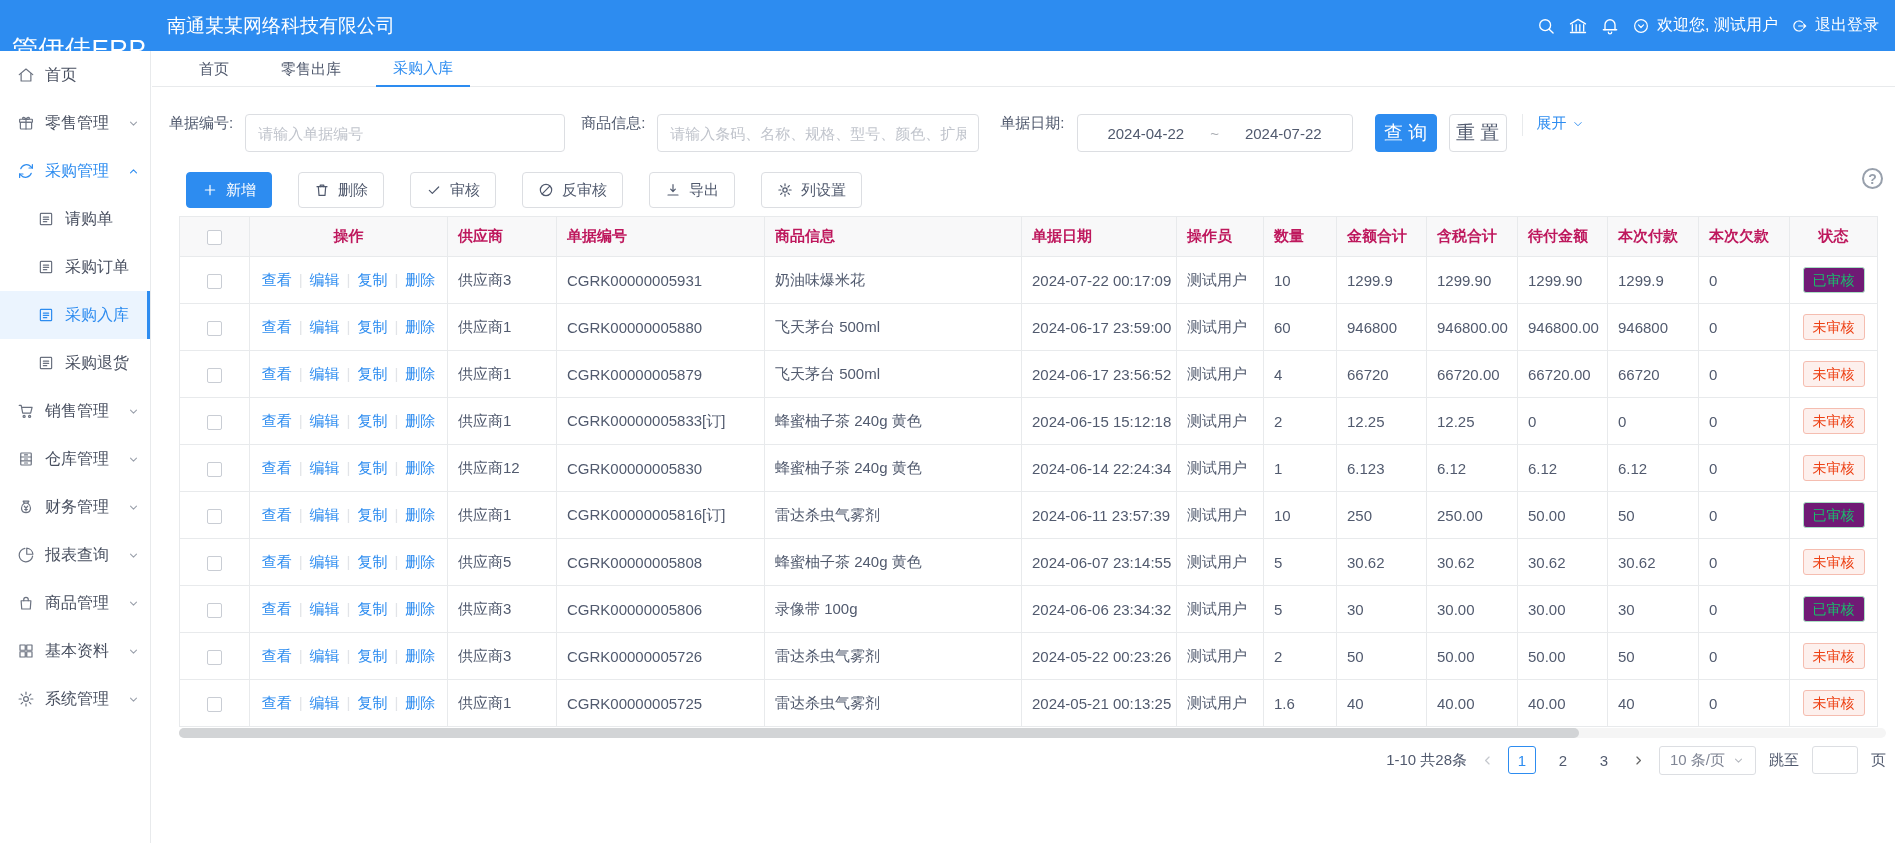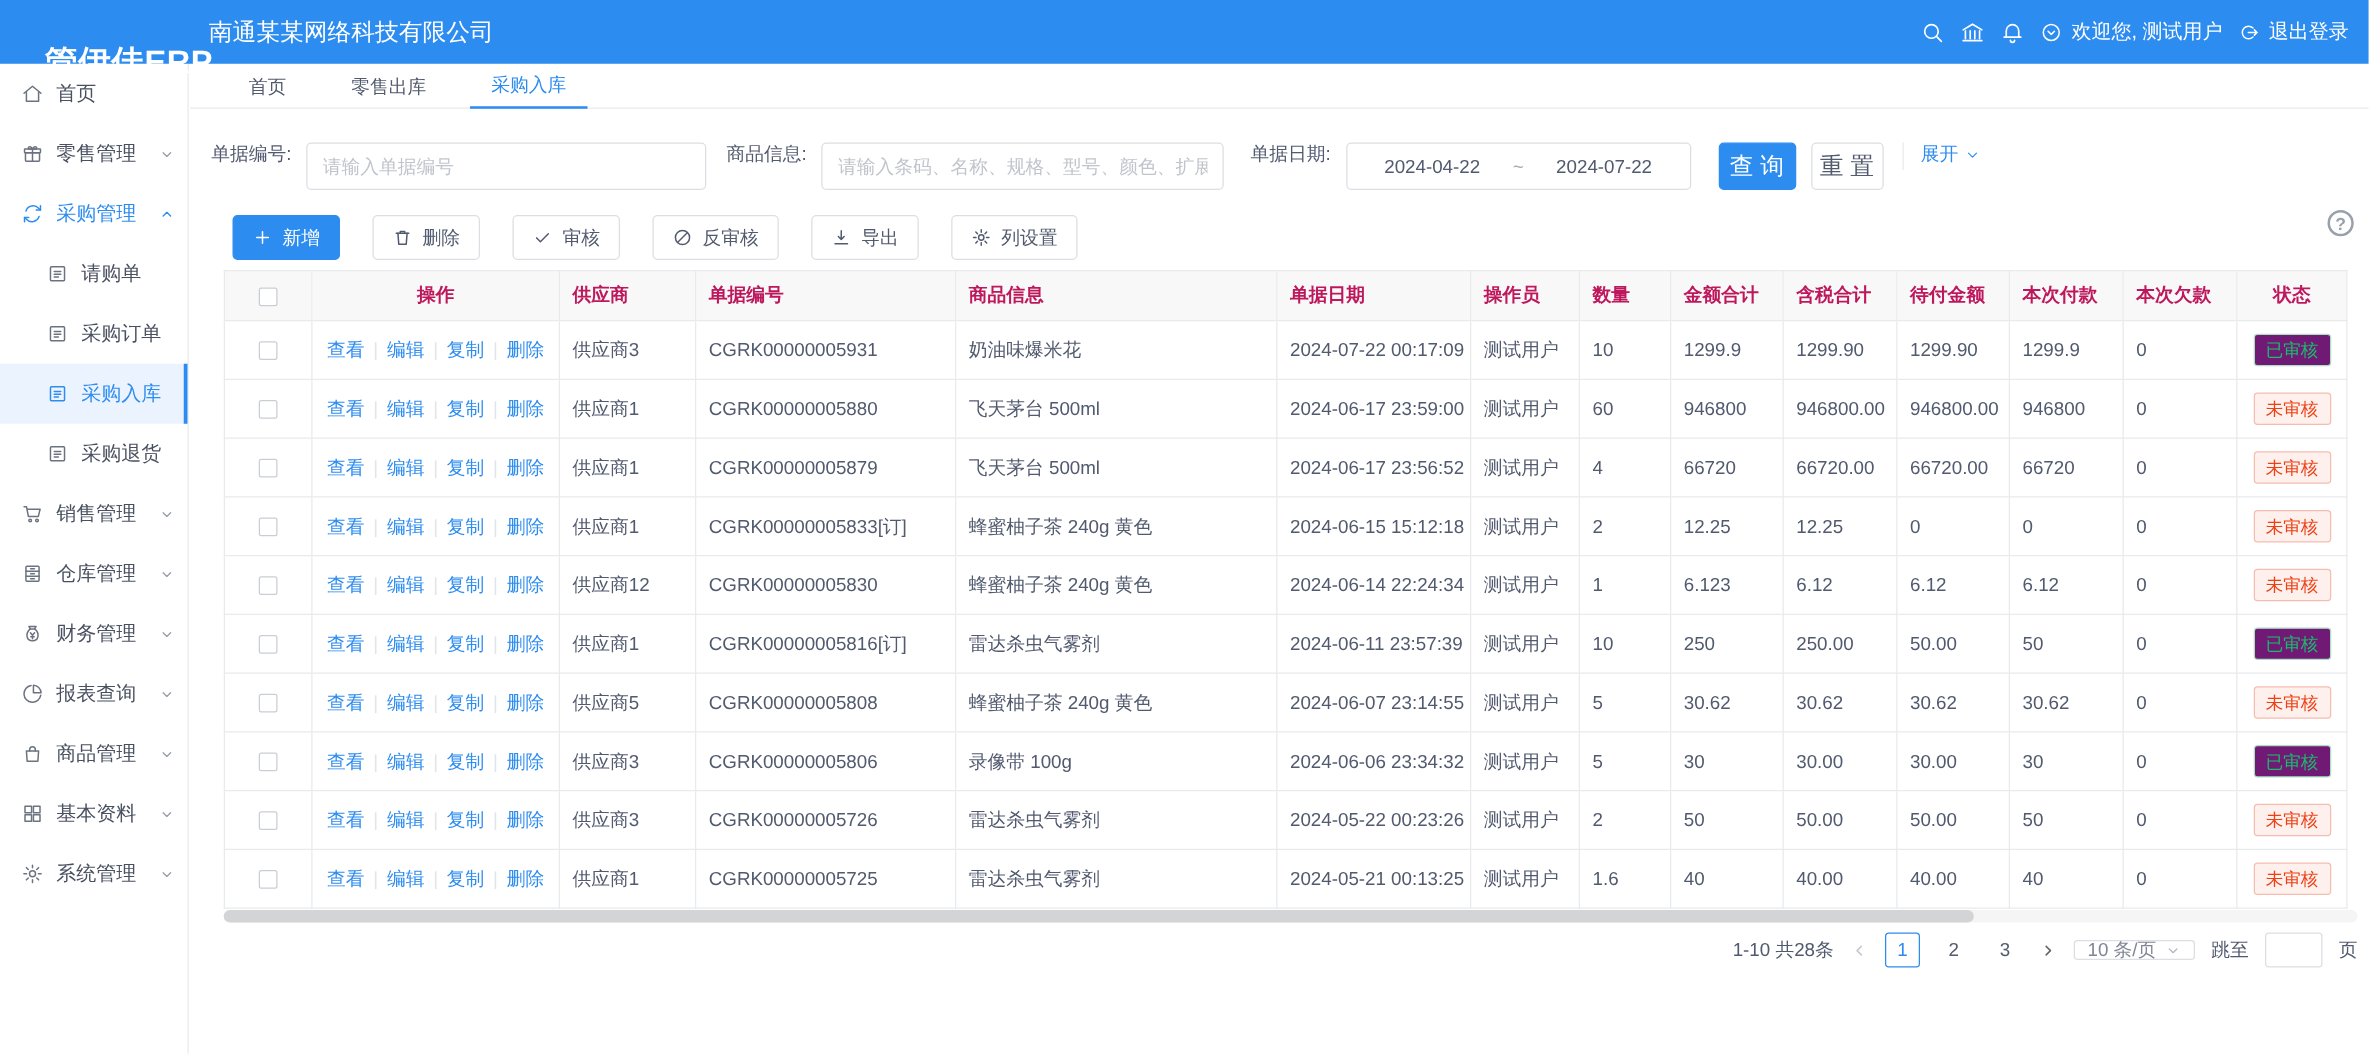--- a/index.html
+++ b/index.html
@@ -9,21 +9,21 @@
     font-family: "Liberation Sans", "DejaVu Sans", sans-serif;
     background: #fff;
     color: #515a6e;
     overflow: hidden;
   }
   :root { --accent:#2d8cf0; --success:#19be6b; --danger:#ed4014; }
 
   
   .header { position:absolute; top:0; left:0; right:0; height:51px; background:var(--accent);
             display:flex; align-items:center; color:#fff; z-index:10; }
-  .logo { font-size:26px; font-weight:bold; padding-left:36px; width:150px; letter-spacing:0.5px; white-space:nowrap;margin-top:48px; }
+  .logo { font-size:26px; font-weight:normal; padding-left:12px; width:150px; letter-spacing:0.5px; white-space:nowrap;margin-top:48px; }
   .company { font-size:19px; margin-left:17px; }
   .header-right { margin-left:auto; display:flex; align-items:center; gap:12px; padding-right:16px; font-size:16px; }
   .hicon { display:flex; align-items:center; cursor:pointer; }
   .header-item { display:flex; align-items:center; gap:7px; cursor:pointer; white-space:nowrap; }
 
   
   .sidebar { position:absolute; top:51px; left:0; bottom:0; width:151px; background:#fff;
              border-right:1px solid #e8eaec; z-index:5; }
   .side-item { height:48px; display:flex; align-items:center; padding:0 10px 0 17px;
                font-size:16px; color:#495060; cursor:pointer; }
@@ -95,21 +95,21 @@
   .hscroll .thumb { width:82%; height:10px; background:#d2d4d6; border-radius:5px; cursor:pointer; }
 
   
   .pagination { position:absolute; right:9px; top:746px; height:28px; display:flex; align-items:center;
                 gap:13px; font-size:15px; color:#515a6e; }
   .pg-chev { display:flex; align-items:center; cursor:pointer; }
   .pg-chev.disabled { color:#c5c8ce; }
   .pg-chev.enabled { color:#666; }
   .pg-num { min-width:28px; height:28px; display:flex; align-items:center; justify-content:center; cursor:pointer; }
   .pg-num.current { border:1px solid var(--accent); border-radius:3px; color:var(--accent); background:#fff; }
-  .pg-size { width:97px; height:16px; border:1px solid #dcdee2; border-radius:3px; display:flex;
+  .pg-size { width:97px; height:29px; border:1px solid #dcdee2; border-radius:3px; display:flex;
              align-items:center; justify-content:center; gap:7px; color:#808695; cursor:pointer; }
   .pg-size .caret { display:flex; align-items:center; color:#b5b8bf; }
   .pg-jump-input { width:46px; height:28px; border:1px solid #dcdee2; border-radius:3px; outline:none; }
 </style>
 </head>
 <body>
 
 <div class="header">
   <div class="logo">管伊佳ERP</div>
   <div class="company">南通某某网络科技有限公司</div>

